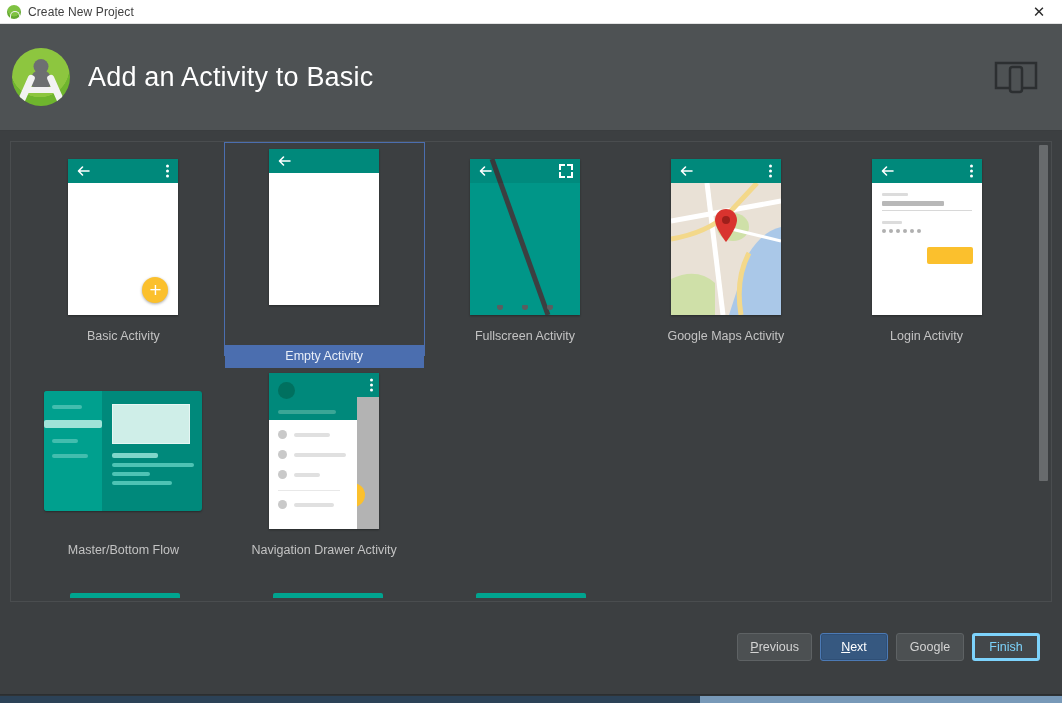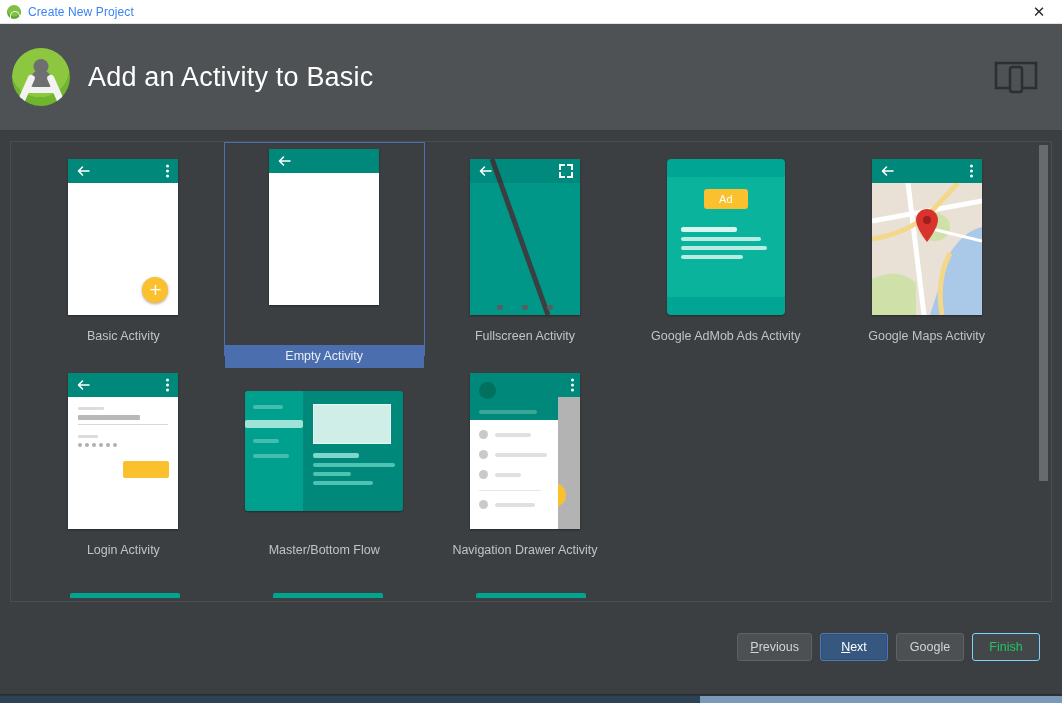--- a/index.html
+++ b/index.html
@@ -23,21 +23,21 @@
     border-radius: 50%;
     background: radial-gradient(circle at 50% 38%, #7fc242 0 55%, #63a832 56% 100%);
     position: relative; flex: none;
   }
   .title-ico::after {
     content:""; position:absolute; left:3px; top:6px; width:8px; height:6px;
     border:1.5px solid #efefef; border-bottom:none;
     border-radius:5px 5px 0 0;
   }
   .titlebar-text {
-    font-size: 12px; color: #3b82f6; letter-spacing: .1px;
+    font-size: 12px; color: #404040; letter-spacing: .1px;
   }
   .win-close {
     position: absolute; right: 0; top: 0;
     width: 46px; height: 24px;
     display: flex; align-items: center; justify-content: center;
     color: #2a2a2a; font-size: 15px; line-height: 1;
     font-family: "DejaVu Sans", sans-serif;
   }
 
   
@@ -294,23 +294,23 @@
     font-family:"Liberation Sans", sans-serif;
   }
   .btn u { text-decoration: underline; }
   .btn.primary {
     background: #365880;
     border: 1px solid #4c7ab5;
     color: #ffffff;
     box-shadow: inset 0 0 0 1px #2f4f76;
   }
   .btn.disabled {
-    color: #22c55e;
+    color: #7dd3fc;
     background: #43474a;
-    border: 1px solid #7dd3fc;
+    border: 3px solid #7dd3fc;
   }
 </style>
 </head>
 <body>
 
 <div class="titlebar">
   <span class="title-ico"></span>
   <span class="titlebar-text">Create New Project</span>
   <div class="win-close">✕</div>
 </div>
@@ -386,35 +386,20 @@
             <svg class="dots" viewBox="0 0 110 20">
               <circle cx="30" cy="2" r="3" fill="#5a5d5f"></circle>
               <circle cx="55" cy="2" r="3" fill="#5a5d5f"></circle>
               <circle cx="80" cy="2" r="3" fill="#5a5d5f"></circle>
             </svg>
           </div>
         </div>
         <div class="cell-label">Fullscreen Activity</div>
       </div>
 
-      <div class="cell">
-        <div class="thumb-wrap">
-          <div class="t-admob">
-            <div class="inner"></div>
-            <div class="ad-badge">Ad</div>
-            <div class="ad-lines">
-              <i style="width:56px;height:5px;background:#d8f5f0"></i>
-              <i style="width:80px"></i>
-              <i style="width:86px"></i>
-              <i style="width:62px"></i>
-            </div>
-          </div>
-        </div>
-        <div class="cell-label">Google AdMob Ads Activity</div>
-      </div>
 
       <div class="cell">
         <div class="thumb-wrap">
           <div class="phone t-maps">
             <div class="appbar">
               <svg class="back-arrow" viewBox="0 0 13 11">
                 <path d="M12 5.5H2M5.5 1.5 1.5 5.5 5.5 9.5" fill="none" stroke="#fff" stroke-width="1.6" stroke-linecap="round" stroke-linejoin="round"></path>
               </svg>
               <span class="kebab">
                   <i></i>

